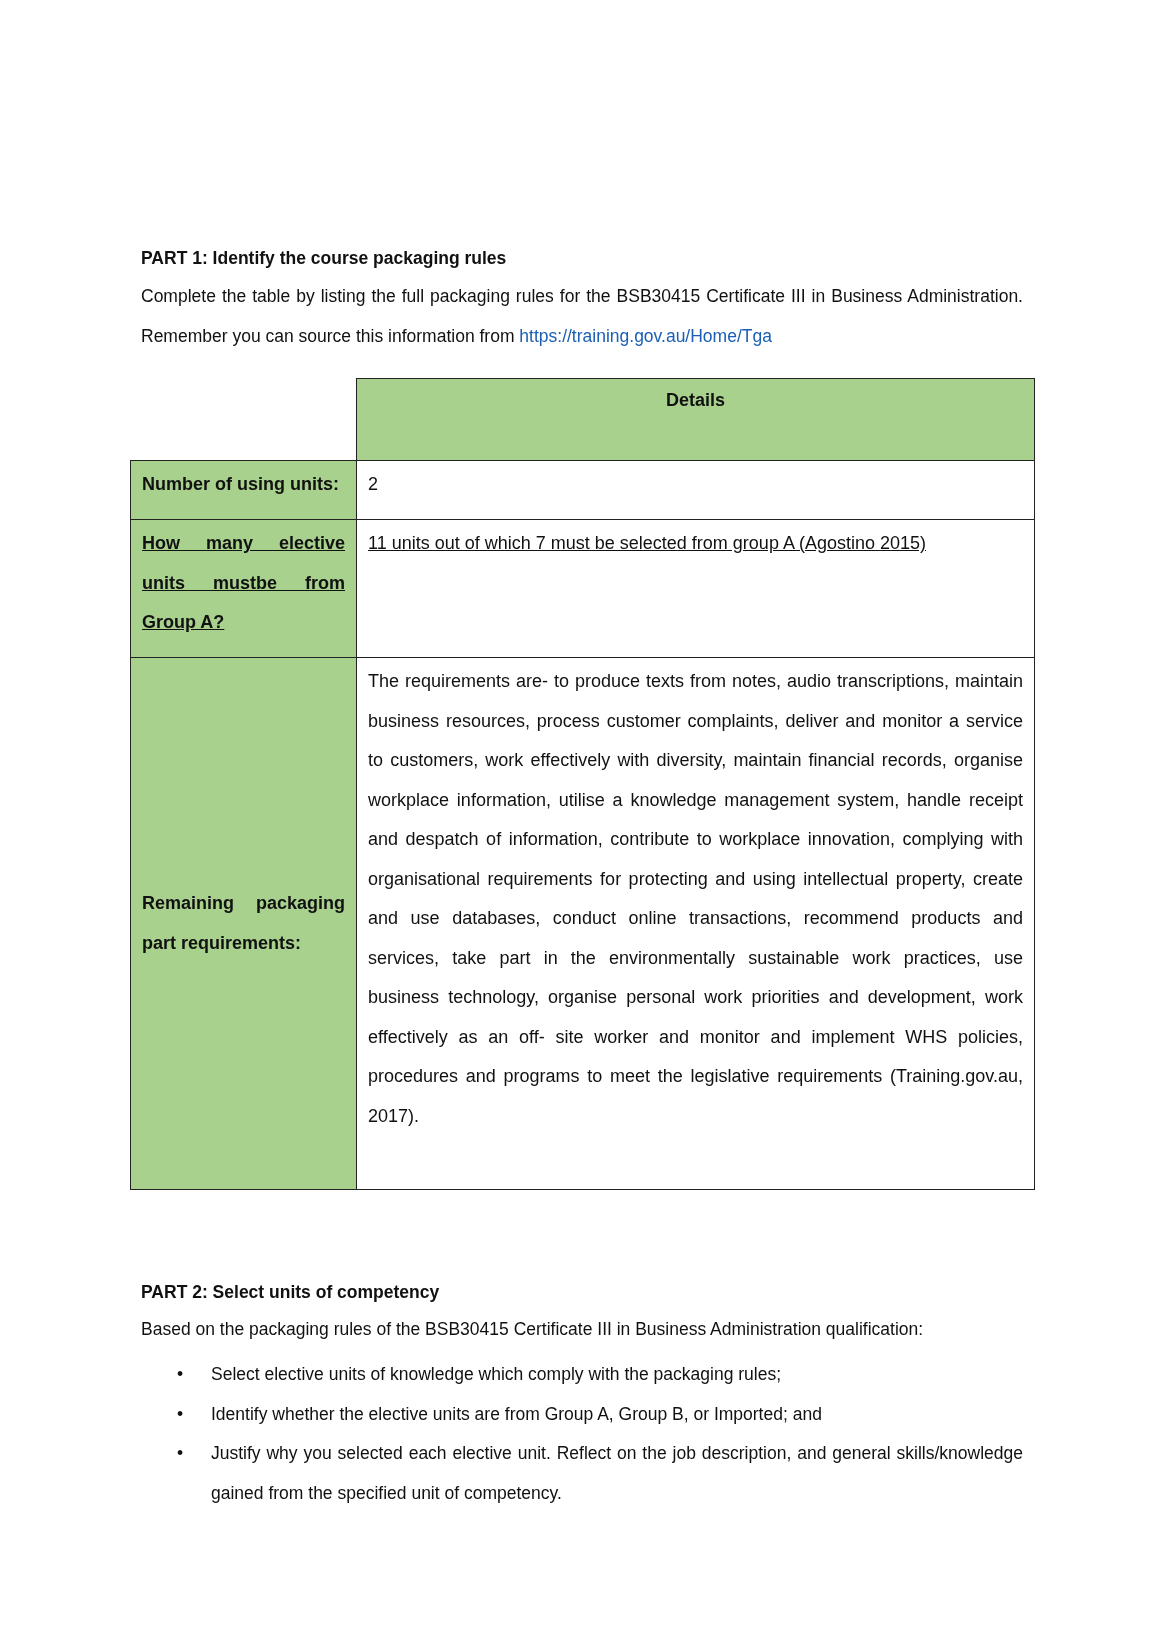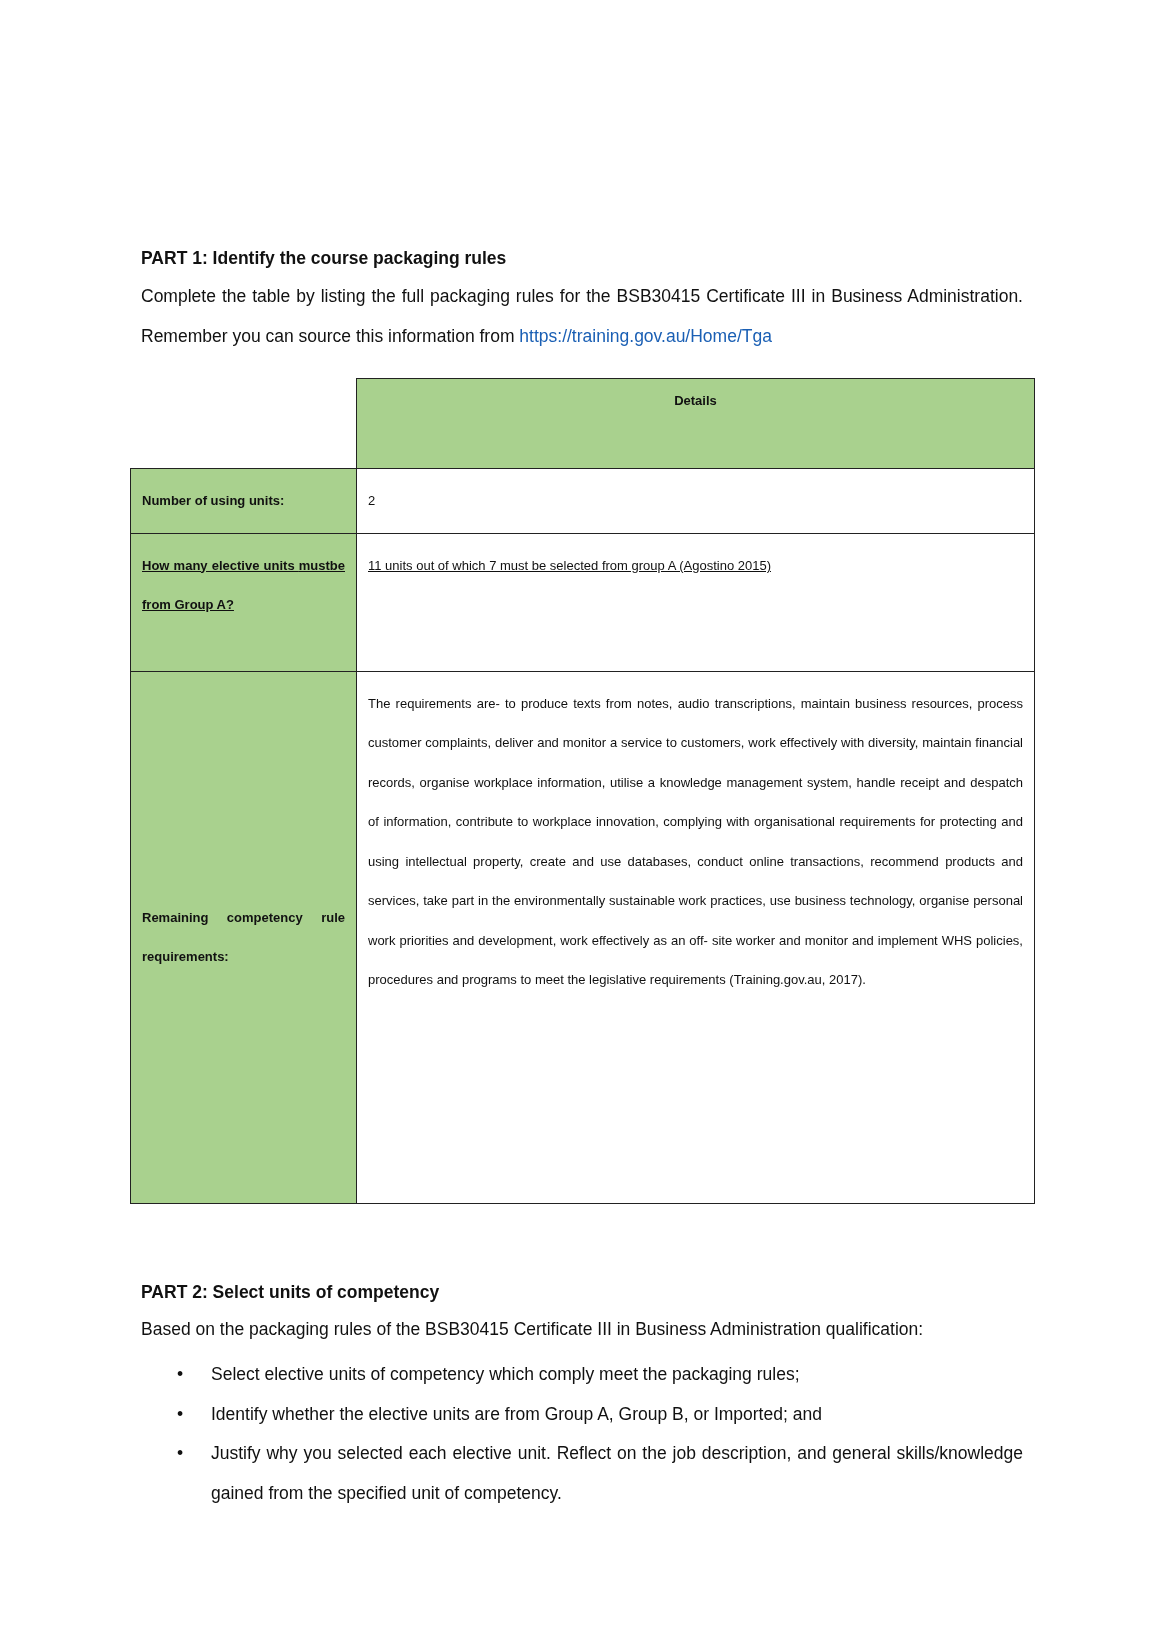--- a/index.html
+++ b/index.html
@@ -4,21 +4,21 @@
 <style>
   html, body { margin: 0; padding: 0; background: #ffffff; }
   body { width: 1158px; height: 1638px; position: relative; overflow: hidden;
          font-family: "Liberation Sans", "DejaVu Sans", sans-serif; color: #111; font-size: 17.5px; }
   .page { position: absolute; left: 0; top: 0; width: 1158px; height: 1638px; }
   .h { position: absolute; left: 141px; font-weight: bold; font-size: 17.5px; }
   .p { position: absolute; left: 141px; width: 882px; text-align: justify; line-height: 39.5px; font-size: 17.5px; }
   .p.last { text-align-last: left; }
   a.link { color: #1a5fb4; }
   table { position: absolute; left: 130px; top: 378px; border-collapse: collapse; width: 905px; }
-  td { border: 1.2px solid #222; vertical-align: top; font-size: 13px; line-height: 39.5px; padding: 12px 11px; }
+  td { border: 1.2px solid #222; vertical-align: top; font-size: 18px; line-height: 39.5px; padding: 4px 11px; }
   td.lab { background: #a9d18e; width: 203px; font-weight: bold; text-align: justify; text-align-last: left; }
   td.blank { border: none; background: transparent; }
   td.head { background: #a9d18e; font-weight: bold; text-align: center; height: 75px; padding-top: 2px; }
   td.val { background: #fff; }
   td.just { text-align: justify; }
   .mid { vertical-align: middle; }
   .ul { text-decoration: underline; }
   ul.bul { position: absolute; left: 141px; top: 1355px; width: 882px; margin: 0; padding: 0; list-style: none; }
   ul.bul li { position: relative; padding-left: 70px; line-height: 39.5px; text-align: justify; }
   ul.bul li .dot { position: absolute; left: 36px; top: 0; }
@@ -40,29 +40,29 @@
     </tr>
     <tr style="height:59px;">
       <td class="lab">Number of using units:</td>
       <td class="val">2</td>
     </tr>
     <tr style="height:138px;text-decoration:underline;">
       <td class="lab"><span>How many elective units </span><span class="ul">must</span><span>be from Group A?</span></td>
       <td class="val">11 units out of which 7 must be selected from group A (Agostino 2015)</td>
     </tr>
     <tr style="height:532px;">
-      <td class="lab mid">Remaining competency rule requirements:</td>
+      <td class="lab mid">Remaining packaging part requirements:</td>
       <td class="val just" style="text-align-last:left; padding-bottom:20px;">The requirements are- to produce texts from notes, audio transcriptions, maintain business resources, process customer complaints, deliver and monitor a service to customers, work effectively with diversity, maintain financial records, organise workplace information, utilise a knowledge management system, handle receipt and despatch of information, contribute to workplace innovation, complying with organisational requirements for protecting and using intellectual property, create and use databases, conduct online transactions, recommend  products and services, take part in the environmentally sustainable work practices, use business technology, organise personal work priorities and development, work effectively as an off- site worker and monitor and implement WHS policies, procedures and programs to meet the legislative requirements (Training.gov.au, 2017).</td>
     </tr>
   </tbody>
     </table>
 
   <div class="h" style="top:1282px;">PART 2: Select units of competency</div>
 
   <div class="p" style="top:1310px;">Based on the packaging rules of the BSB30415 Certificate III in Business Administration qualification:</div>
 
   <ul class="bul">
-    <li><span class="dot">•</span><span>Select elective units of competency which comply meet the packaging rules;</span></li>
+    <li><span class="dot">•</span><span>Select elective units of knowledge which comply with the packaging rules;</span></li>
     <li><span class="dot">•</span><span>Identify whether the elective units are from Group A, Group B, or Imported; and</span></li>
     <li style="text-align-last:left;"><span class="dot">•</span><span>Justify why you selected each elective unit. Reflect on the job description, and general skills/knowledge gained from the specified unit of competency.</span></li>
   </ul>
 
 </div>
 
 </body></html>

